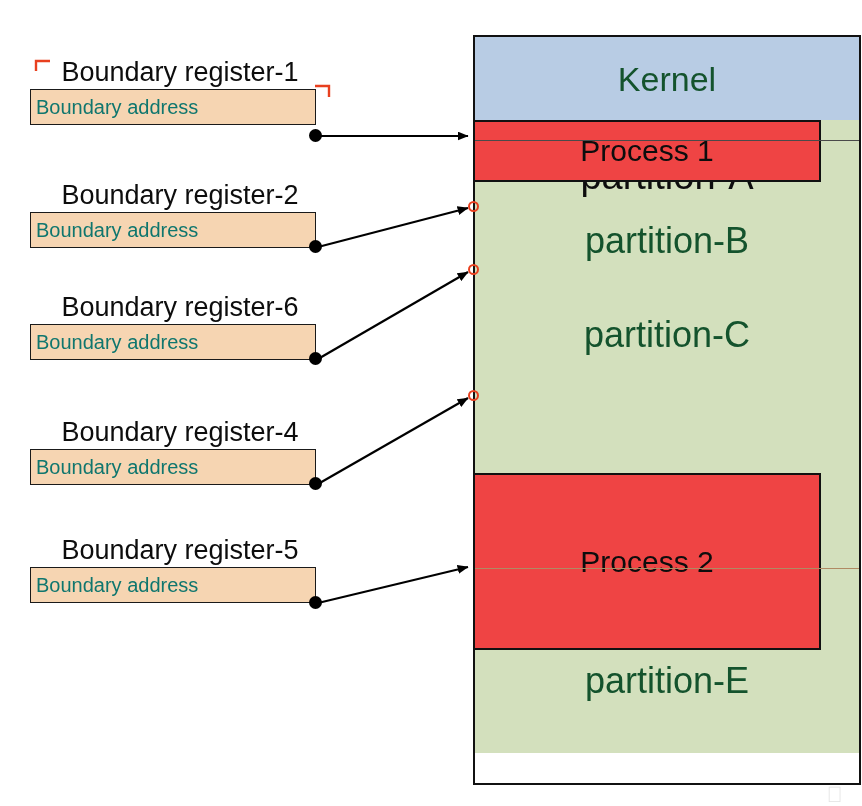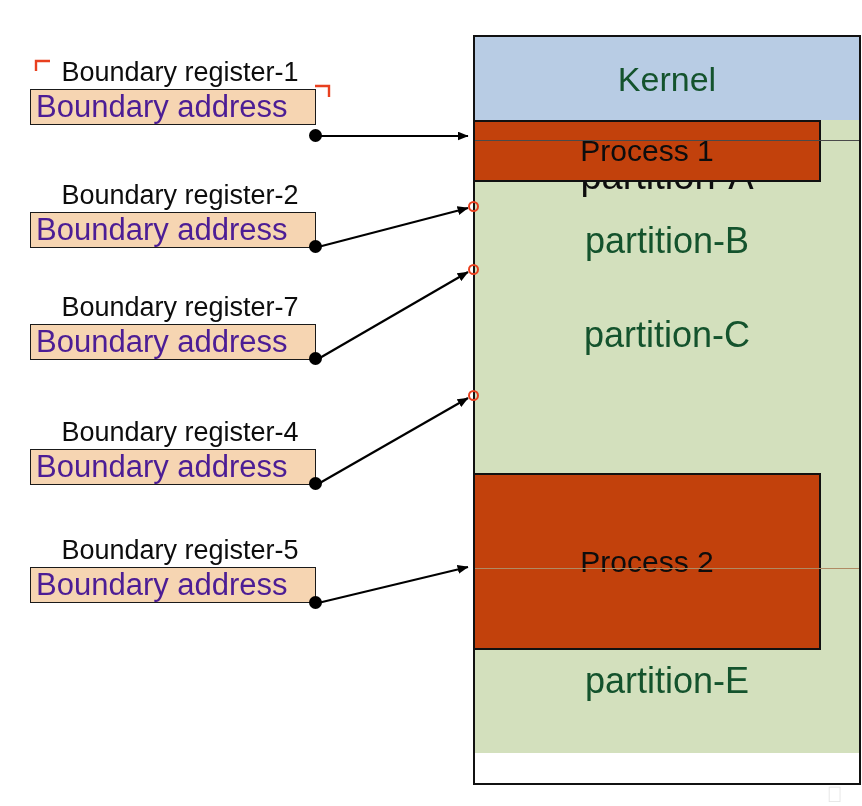--- a/index.html
+++ b/index.html
@@ -8,21 +8,21 @@
 
   #stage{position:absolute;left:16px;top:0;width:862px;height:806px;}
 
   
   .reg-group{position:absolute;left:14px;width:300px;}
   .reg-title{font-size:27px;line-height:34px;white-space:nowrap;
              text-align:center;color:#0d0d0d;}
   .reg-box{box-sizing:border-box;width:286px;height:36px;
            background:#f6d5b2;border:1.6px solid #1a1a1a;
            display:flex;align-items:center;padding-left:5px;}
-  .reg-box-label{font-size:31px;line-height:30px;white-space:nowrap;color:#4c1d95;}
+  .reg-box-label{font-size:20px;line-height:30px;white-space:nowrap;color:#0f766e;}
 
   
   .reg-dot{position:absolute;width:13px;height:13px;border-radius:50%;
            background:#000;}
 
   
   #memcol{position:absolute;left:457px;top:35px;width:388px;height:750px;
           box-sizing:border-box;border:2.2px solid #111;}
   .blk{position:absolute;left:0;width:384px;box-sizing:border-box;
        display:flex;align-items:center;justify-content:center;}
@@ -32,21 +32,21 @@
   .blue{background:#b8cce4;}
 
   
   .rule{position:absolute;left:0;width:384px;height:0;
         border-top:2.2px solid #111;}
   .rule.thin{border-top:1.3px solid #4a4a4a;}
   .rule.faint{border-top:1px solid #b08a63;}
 
   
   .proc{position:absolute;left:-2px;width:348px;box-sizing:border-box;
-        background:#c2410c;border:2.2px solid #111;
+        background:#ef4444;border:2.2px solid #111;
         display:flex;align-items:center;justify-content:center;}
   .proc-label{font-size:30px;line-height:34px;color:#0d0d0d;white-space:nowrap;}
 
   
   .ghost{position:absolute;width:384px;text-align:center;
          font-size:38px;line-height:42px;color:#0d0d0d;white-space:nowrap;}
   .ghost.dim{color:#c5ad92;}
 
   
   #arrows{position:absolute;left:0;top:0;width:862px;height:806px;
@@ -76,21 +76,21 @@
 
   <div class="reg-group" style="top:178px;">
     <div class="reg-title">Boundary register-2</div>
     <div class="reg-box">
       <span class="reg-box-label">Boundary address</span>
     </div>
   </div>
   <div class="reg-dot" style="left:293px;top:240px;"></div>
 
   <div class="reg-group" style="top:290px;">
-    <div class="reg-title">Boundary register-7</div>
+    <div class="reg-title">Boundary register-6</div>
     <div class="reg-box">
       <span class="reg-box-label">Boundary address</span>
     </div>
   </div>
   <div class="reg-dot" style="left:293px;top:352px;"></div>
 
   <div class="reg-group" style="top:415px;">
     <div class="reg-title">Boundary register-4</div>
     <div class="reg-box">
       <span class="reg-box-label">Boundary address</span>

